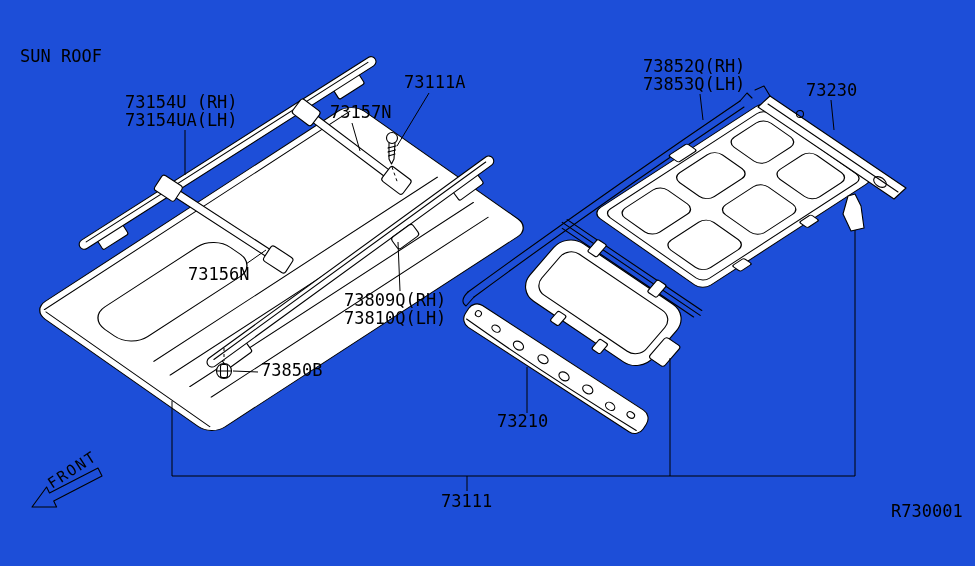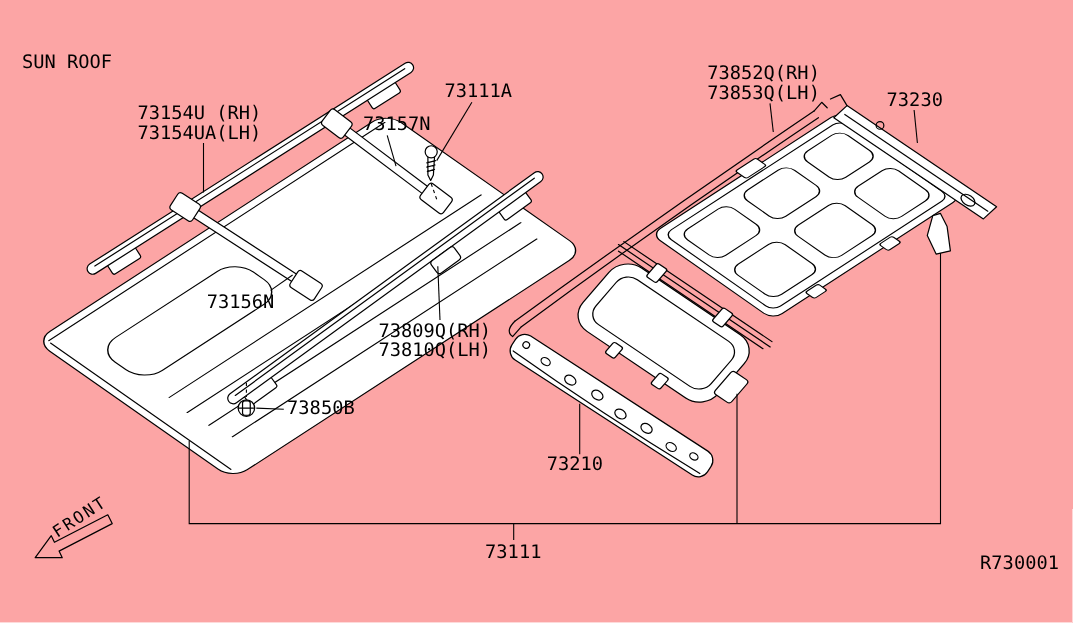--- a/index.html
+++ b/index.html
@@ -1,16 +1,16 @@
 <!DOCTYPE html>
 <html><head>
 <meta charset="utf-8">
 <style>
   html,body{margin:0;padding:0;background:#fff;}
-  #page{position:relative;width:975px;height:566px;background:#fca5a5;overflow:hidden;}
+  #page{position:relative;width:975px;height:566px;background:#1d4ed8;overflow:hidden;}
   svg{display:block;}
   .art{fill:none;stroke:#000;stroke-width:1.1;stroke-linejoin:round;stroke-linecap:round;}
   .wf{fill:#ffffff;stroke:#000;stroke-width:1.1;stroke-linejoin:round;}
   .leader{fill:none;stroke:#000;stroke-width:1;}
   .dash{fill:none;stroke:#000;stroke-width:1;stroke-dasharray:3,3;}
   text{font-family:"DejaVu Sans Mono","Liberation Mono",monospace;fill:#000;font-size:17px;}
   .small{font-size:15px;letter-spacing:2px;}
 </style>
 </head>
 <body>

